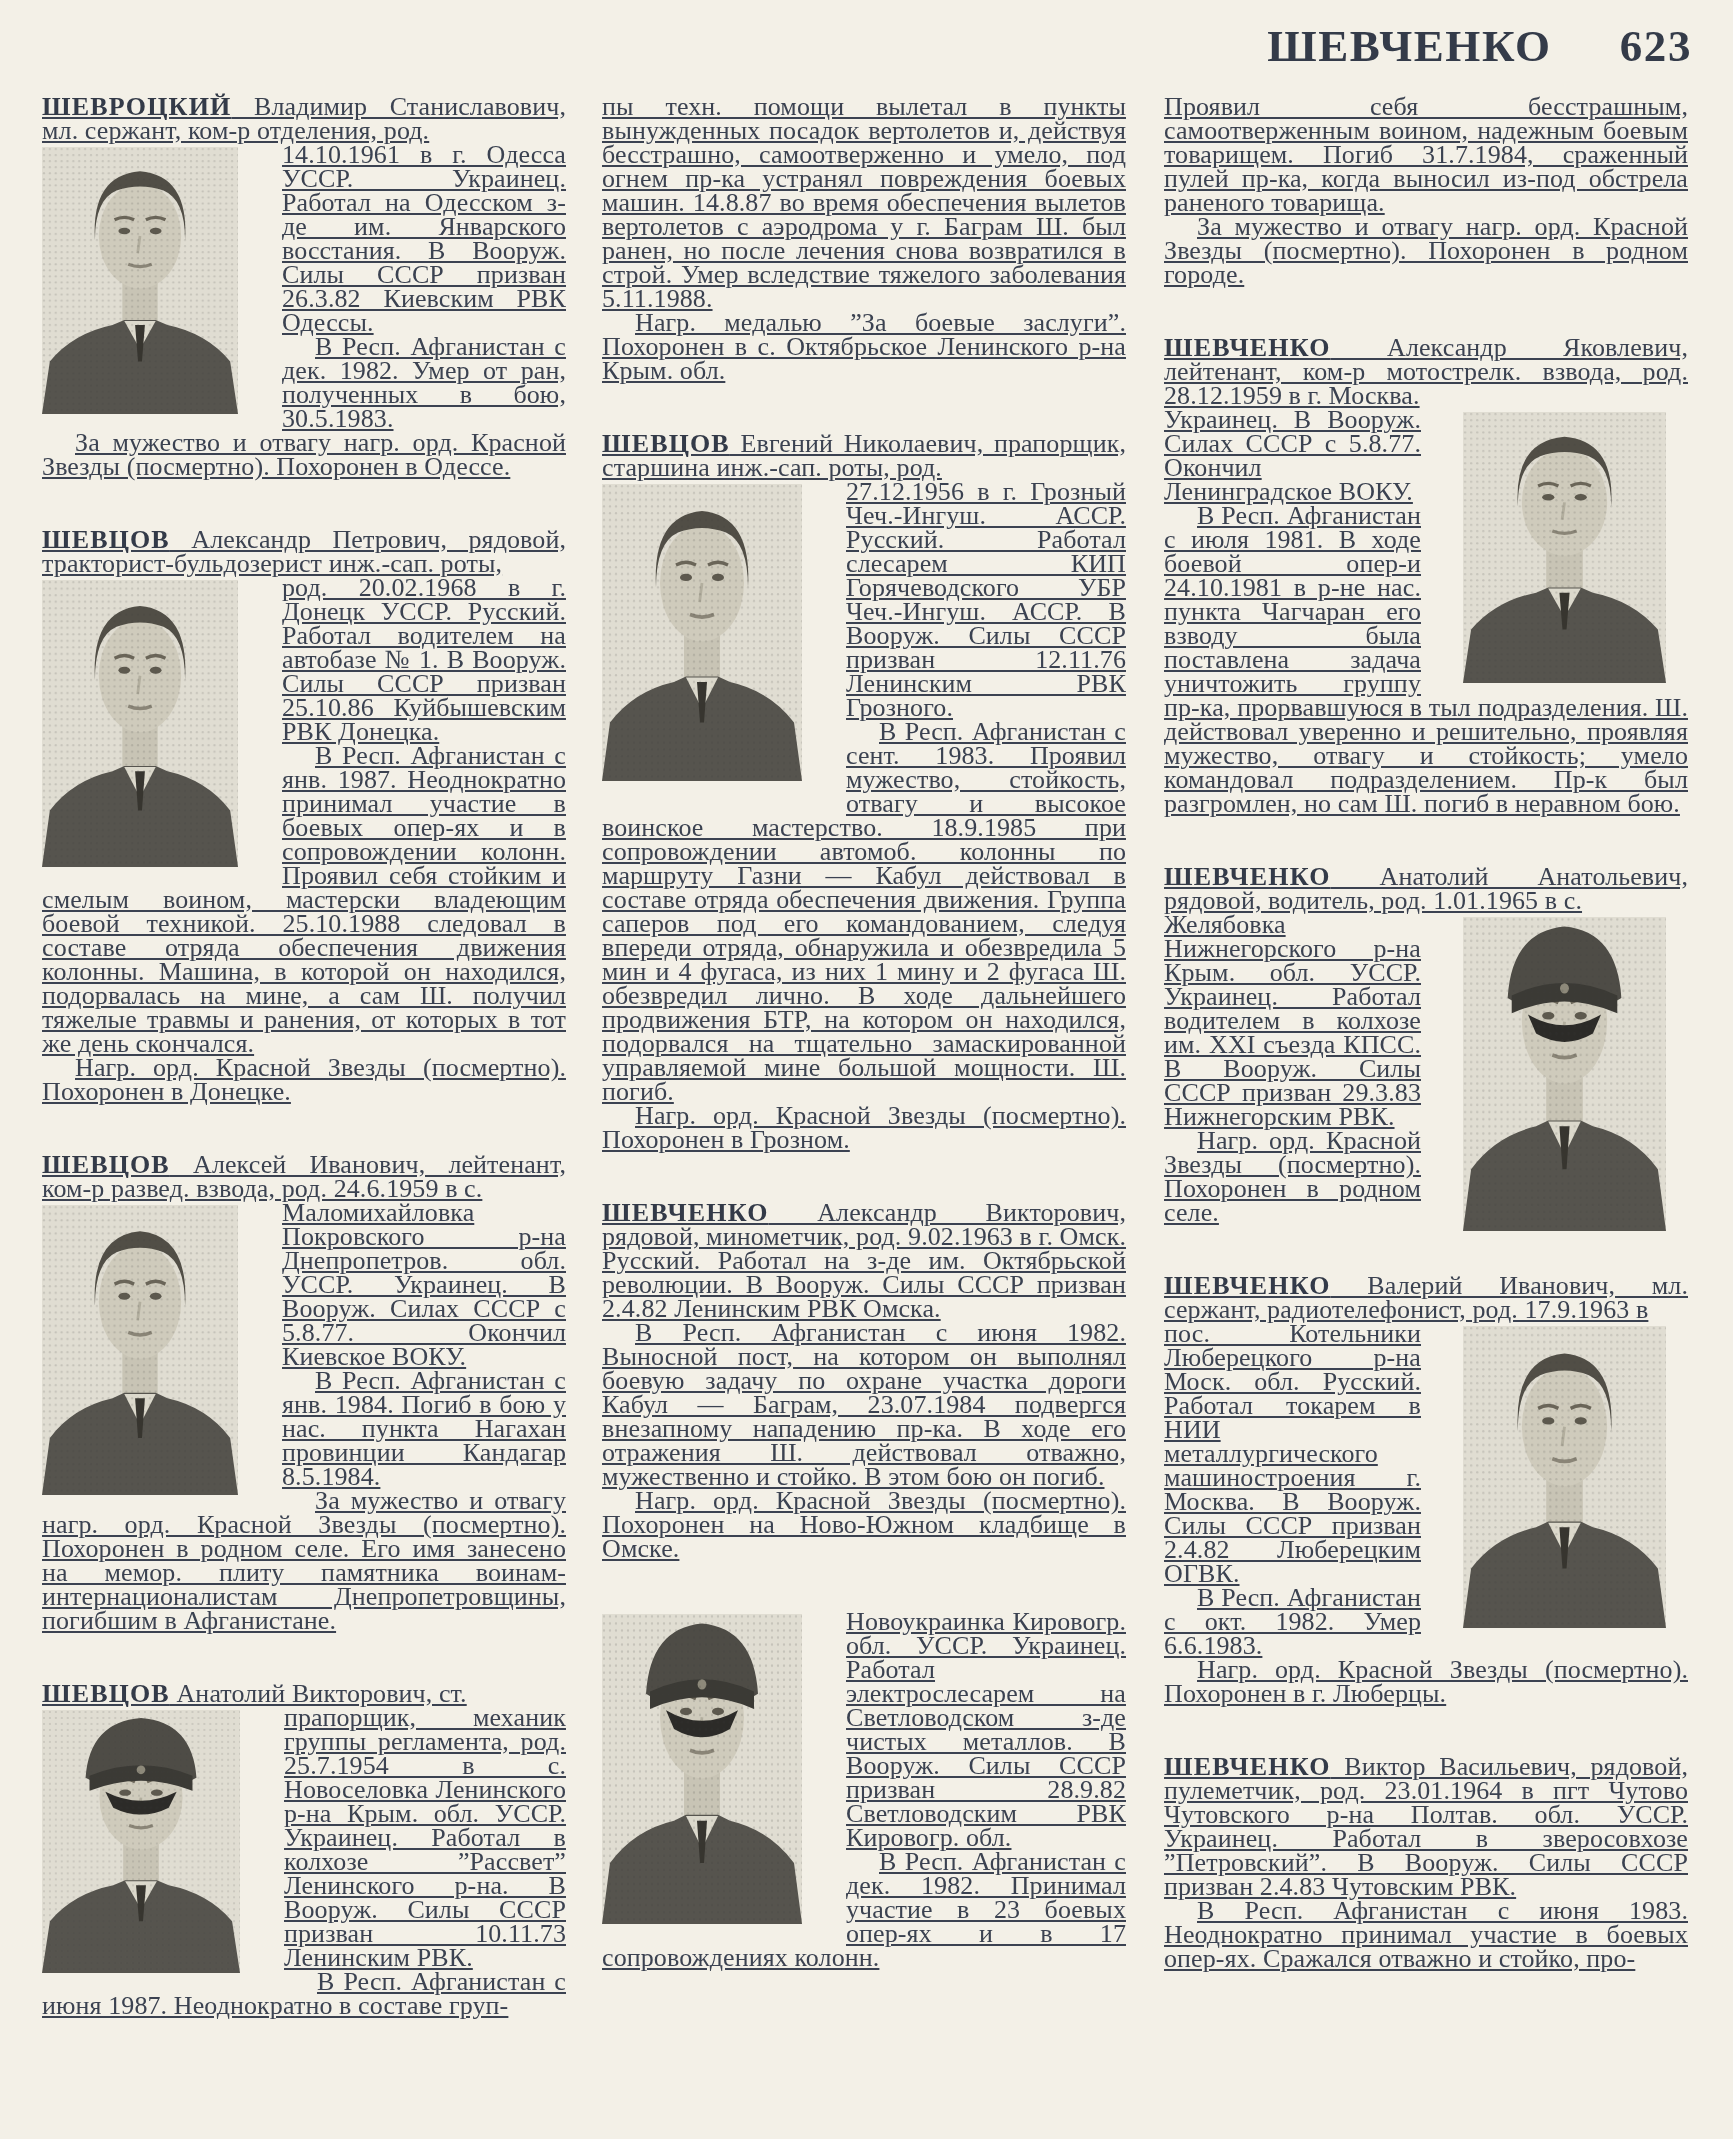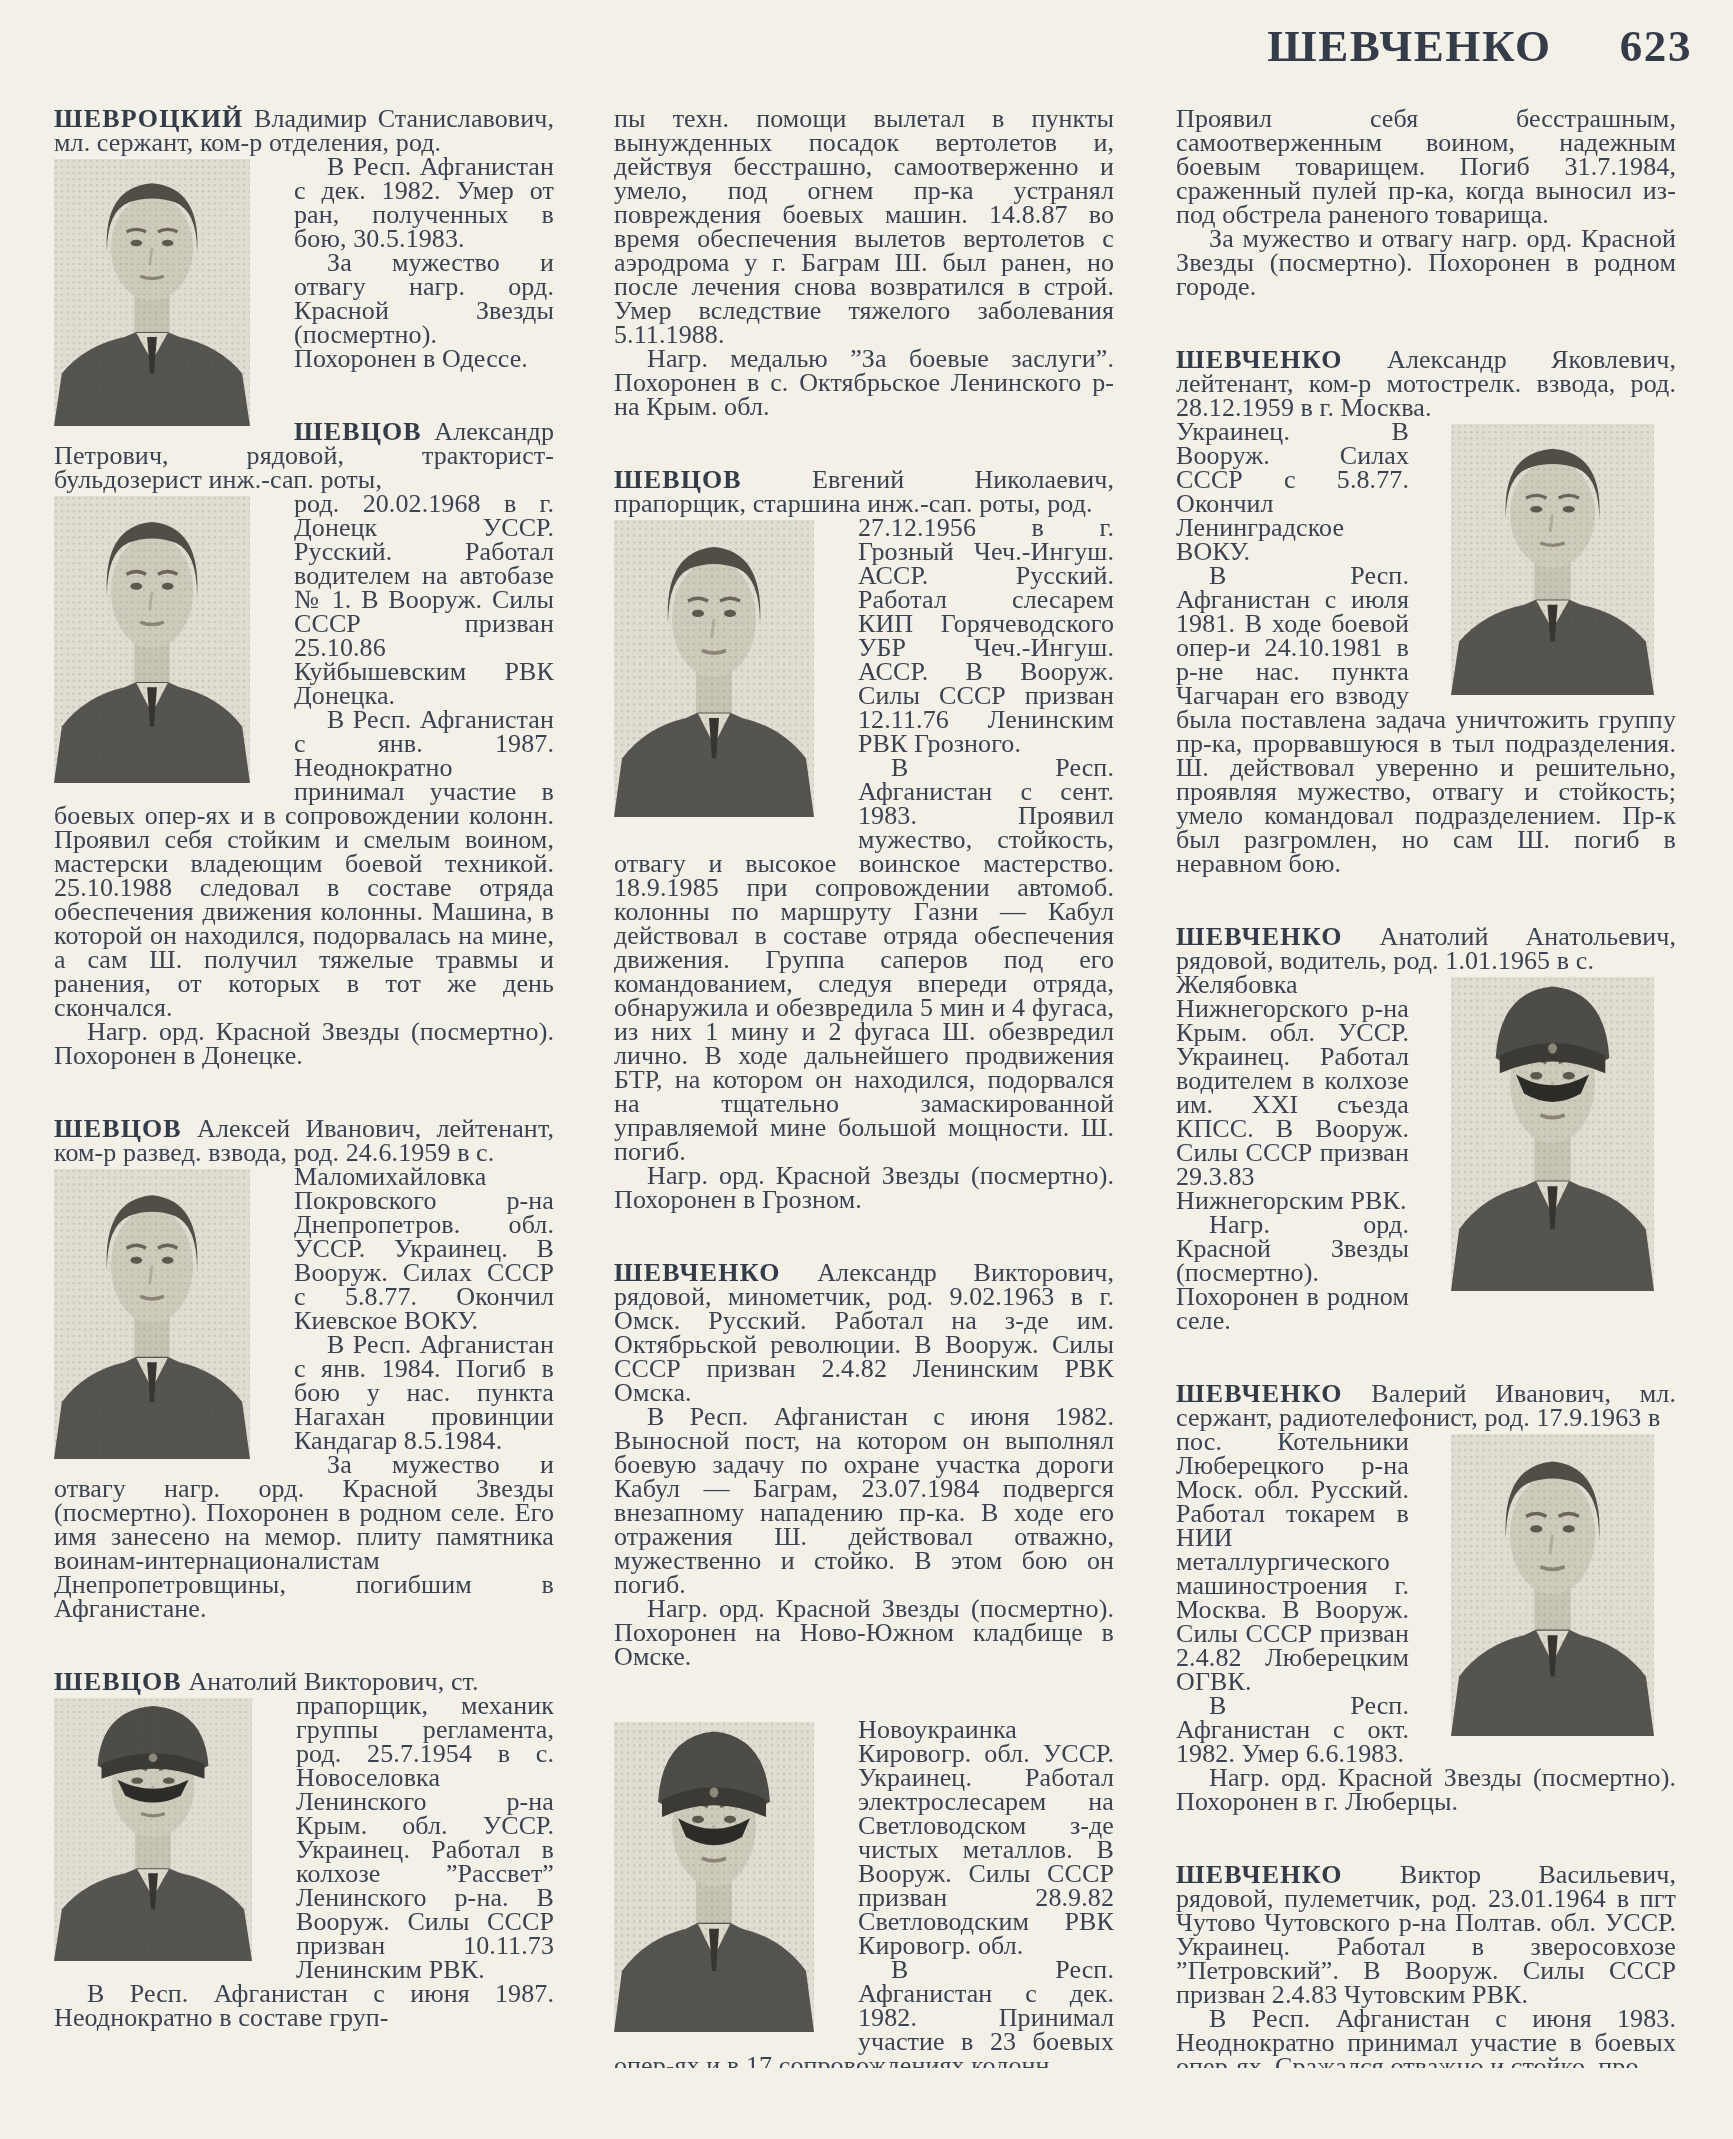--- a/index.html
+++ b/index.html
@@ -13,21 +13,21 @@
   .page-header{
     position:absolute;top:20.4px;left:0;width:1692px;
     display:flex;justify-content:flex-end;align-items:baseline;gap:68px;
     font-weight:bold;font-size:45px;letter-spacing:1.6px;color:#343b49;
   }
   .column{
     position:absolute;top:91px;width:532px;height:2046px;overflow:hidden;
     font-size:26px;line-height:24px;text-align:justify;letter-spacing:0.1px;
   }
   .col-0{left:38px;} .col-1{left:598px;} .col-2{left:1160px;}
-  .block{margin:16px;}
+  .block{margin:4px;text-decoration:underline;}
   .block + .block{margin-top:49px;}
   p.par{margin:0;padding:0;hyphens:auto;}
   .par.indent{text-indent:33px;}
   .head b{font-weight:700;letter-spacing:1.2px;color:#333a48;}
   .photo{overflow:hidden;background:#e0ddd2;}
   .photo.left{float:left;margin:3.9px 44px 12.6px 0;}
   .photo.right{float:right;margin:3.9px 22px 12.6px 42px;}
   .photo svg{display:block;width:100%;height:100%;}
 </style>
 </head>
@@ -57,20 +57,21 @@
             <ellipse cx="58" cy="41.5" rx="3" ry="1.6" fill="#5d594e"></ellipse>
             <path d="M50,44 L48.8,52.5" stroke="#b2ae9e" stroke-width="1.4" fill="none"></path>
             <path d="M44,58 Q50,60.3 56,58" stroke="#8a8577" stroke-width="1.6" fill="none"></path>
             <path d="M27,46 Q25,14 50,12 Q75,14 73,46 Q73,26 62,21.5 Q50,17.5 38,21.5 Q27,26 27,46 Z" fill="#514e46"></path>
             <path d="M0,132 L4,106 Q16,92 36,88 L42,85.5 L58,85.5 L64,88 Q84,92 96,106 L100,132 Z" fill="#56544e"></path>
             <path d="M42,86 L50,100 L58,86 Z" fill="#dcd9cc"></path>
             <path d="M47.5,88 L52.5,88 L51,106 L49,106 Z" fill="#37352f"></path>
             <rect width="100" height="132" fill="url(#ht)"></rect>
           </svg>
         </div>
+        <p class="par">14.10.1961 в г. Одесса УССР. Украинец. Работал на Одесском з-де им. Январского восстания. В Вооруж. Силы СССР призван 26.3.82 Киевским РВК Одессы.</p>
         <p class="par indent">В Респ. Афганистан с дек. 1982. Умер от ран, полученных в бою, 30.5.1983.</p>
         <p class="par indent">За мужество и отвагу нагр. орд. Красной Звезды (посмертно). Похоронен в Одессе.</p>
       </div>
       <div class="block">
         <p class="par head"><b>ШЕВЦОВ</b><span> Александр Петрович, рядовой, тракторист-бульдозерист инж.-сап. роты,</span></p>
         <div class="photo left" style="width: 196px; height: 287px;">
           <svg viewBox="0 0 100 132" preserveAspectRatio="none">
             <defs>
               <pattern id="ht" width="3" height="3" patternUnits="userSpaceOnUse">
                 <circle cx="1" cy="1" r="0.55" fill="#3a3a38" opacity="0.16"></circle>

